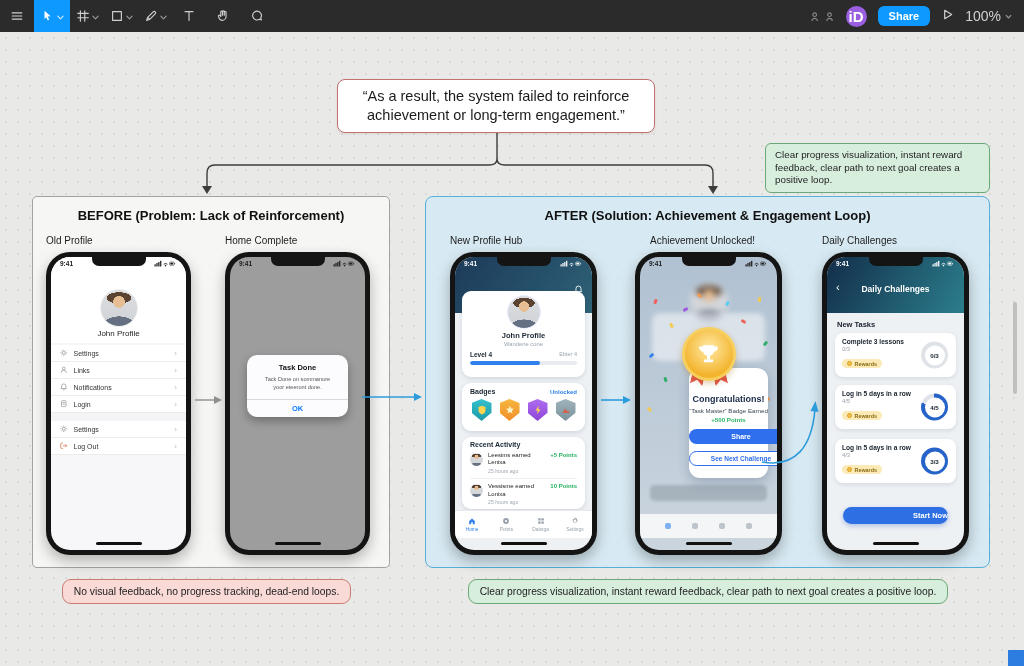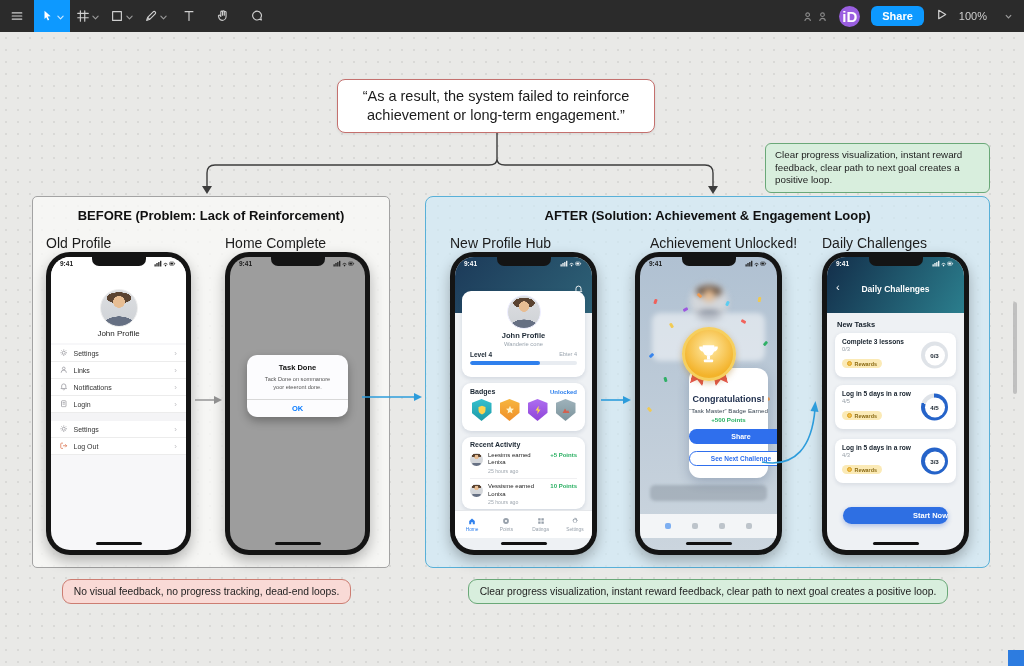--- a/index.html
+++ b/index.html
@@ -14,21 +14,21 @@
   .tool-active{background:#0d99ff;width:36px;}
   .tool-active svg{stroke:#fff;}
   .tb-title{position:absolute;left:50%;transform:translateX(-50%);color:#ececec;font-size:12.5px;display:flex;align-items:center;gap:6px;white-space:nowrap;}
   .tb-title svg{width:8px;height:8px;stroke:#9a9a9a;fill:none;stroke-width:1.4;}
   .tb-right{margin-left:auto;display:flex;align-items:center;gap:11px;padding-right:12px;}
   .collab{color:#8a8a8a;display:flex;gap:2px;}
   .collab svg{width:11px;height:11px;stroke:#8a8a8a;fill:none;stroke-width:1.2;}
   .avatar-badge{width:21px;height:21px;border-radius:50%;background:#9a5fe0;color:#fff;font-size:15px;font-weight:bold;display:flex;align-items:center;justify-content:center;}
   .share-btn{background:#0d99ff;color:#fff;font-size:11px;font-weight:600;padding:4px 11px;border-radius:6px;border:none;}
   .play-btn svg{width:13px;height:13px;stroke:#d0d0d0;fill:none;stroke-width:1.3;stroke-linejoin:round;}
-  .zoom-ctl{color:#cfcfcf;font-size:11px;display:flex;align-items:center;gap:18px;}
+  .zoom-ctl{color:#cfcfcf;font-size:14px;display:flex;align-items:center;gap:4px;}
   .zoom-ctl svg{width:7px;height:7px;stroke:#9a9a9a;fill:none;stroke-width:1.4;}
 
   
   #canvas{position:absolute;top:32px;left:0;width:1024px;height:634px;overflow:hidden;
     background-color:#e9e9e7;
     background-image:radial-gradient(circle,rgba(0,0,0,.07) 1px,transparent 1.3px);
     background-size:12px 12px;}
 
   #connectors{position:absolute;left:0;top:0;z-index:50;pointer-events:none;}
 
@@ -38,21 +38,21 @@
   .note{box-sizing:border-box;z-index:60;position:absolute;color:#1d1d1d;}
   #note-tr{left:765px;top:111px;width:225px;padding:5px 9px;background:#d8eedd;border:1px solid #6aa878;border-radius:6px;font-size:9.8px;line-height:1.3;}
   #note-bl{left:62px;top:547px;width:289px;height:25px;background:#f9dad6;border:1px solid #cc7d72;border-radius:9px;font-size:10.3px;display:flex;align-items:center;justify-content:center;}
   #note-br{left:468px;top:547px;width:480px;height:25px;background:#d8eedd;border:1px solid #6aa878;border-radius:9px;font-size:10.3px;display:flex;align-items:center;justify-content:center;}
 
   
   .panel{position:absolute;box-sizing:border-box;}
   #panel-before{left:32px;top:164px;width:358px;height:372px;background-color:rgba(250,250,248,.75);border:1px solid #a3a3a3;border-radius:5px;}
   #panel-after{left:425px;top:164px;width:565px;height:372px;background-color:rgba(206,233,247,.65);border:1.5px solid #58b0d8;border-radius:8px;}
   .panel-title{text-align:center;font-weight:bold;font-size:13px;color:#101010;margin-top:11px;}
-  .phone-label{position:absolute;font-size:14px;color:#1c1c1c;z-index:5;}
+  .phone-label{position:absolute;font-size:10px;color:#1c1c1c;z-index:5;}
 
   
   .phone{position:absolute;top:220px;width:145px;height:303px;background:#141414;border-radius:24px;padding:5px;box-sizing:border-box;box-shadow:0 6px 14px rgba(0,0,0,.28);z-index:10;}
   .phone.wide{width:147px;}
   .screen{position:relative;width:100%;height:100%;border-radius:19px;overflow:hidden;background:#fff;}
   .notch{position:absolute;top:0;left:50%;transform:translateX(-50%);width:54px;height:9px;background:#141414;border-radius:0 0 7px 7px;z-index:9;}
   .sbar{position:absolute;top:3px;left:0;right:0;display:flex;justify-content:space-between;align-items:center;padding:0 9px;z-index:8;font-size:6.5px;font-weight:bold;}
   .sbar svg{width:24px;height:7px;fill:currentColor;}
   .sbar.dark{color:#1a1a1a;} .sbar.light{color:#fff;}
   .home-ind{position:absolute;bottom:5px;left:50%;transform:translateX(-50%);width:46px;height:3.5px;border-radius:2px;background:#111;z-index:9;}

